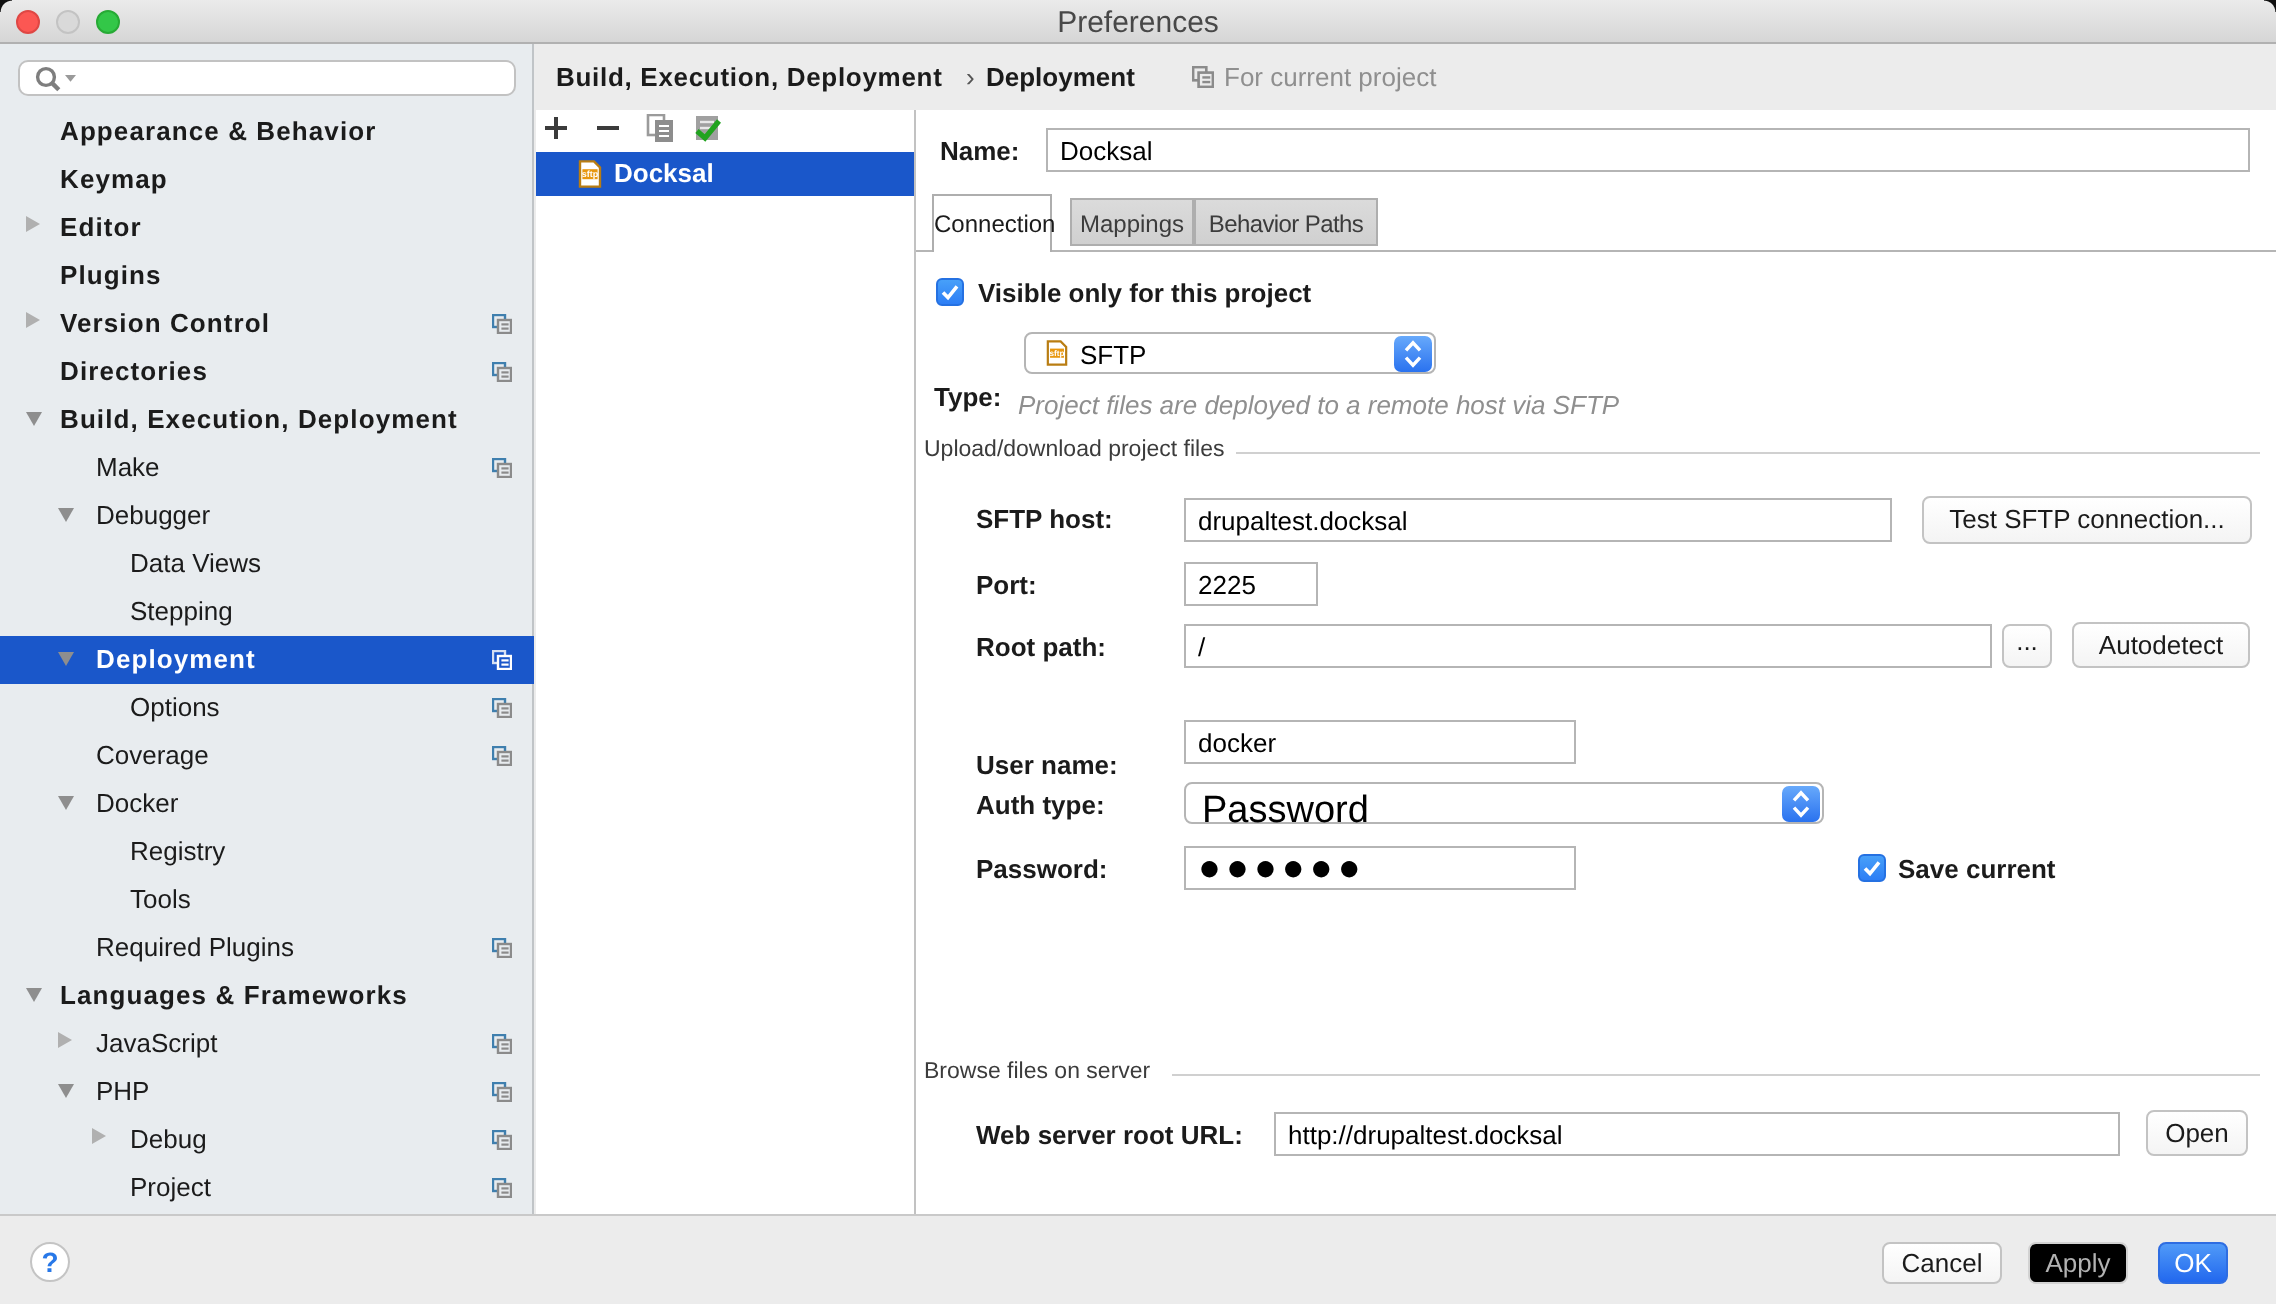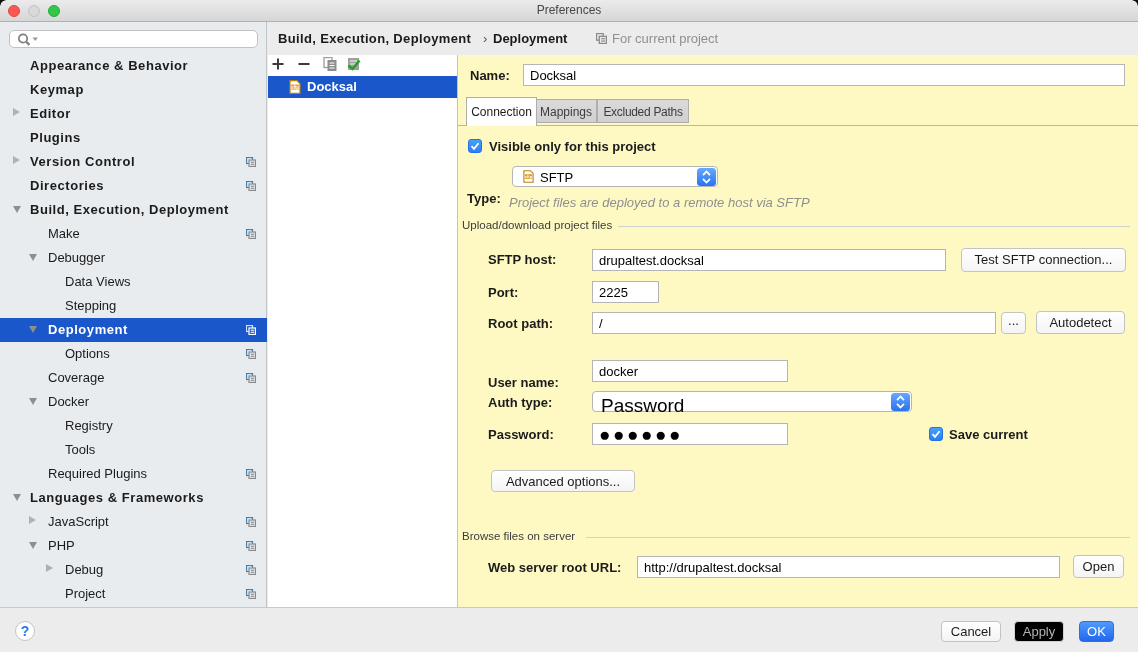--- a/index.html
+++ b/index.html
@@ -3,21 +3,21 @@
 <meta charset="utf-8">
 <style>
 * { margin:0; padding:0; box-sizing:border-box; }
 html,body { width:1138px; height:652px; overflow:hidden; }
 body { font-family:"Liberation Sans", sans-serif; position:relative; background:#ececec; }
 
 
 #titlebar { position:absolute; left:0; top:0; width:1138px; height:22px;
   background:linear-gradient(#ebebeb,#d6d6d6); border-bottom:1px solid #b1b1b1; }
 #titlebar .title { position:absolute; left:0; right:0; top:3px; text-align:center;
-  font-size:12px; color:#484848; }
+  font-size:15px; color:#484848; }
 .tl { position:absolute; top:5px; width:12px; height:12px; border-radius:50%; }
 #tl-r { left:8px;  background:#fc5753; border:1px solid #df4744; }
 #tl-y { left:28px; background:#d9d9d9; border:1px solid #c3c3c3; }
 #tl-g { left:48px; background:#33c748; border:1px solid #27aa35; }
 
 
 #sidebar { position:absolute; left:0; top:22px; width:267px; height:585px;
   background:#e8ecef; border-right:1px solid #c0c4c7; }
 #search { position:absolute; left:9px; top:8px; width:249px; height:18px;
   background:#fff; border:1px solid #c2c2c2; border-radius:5px; }
@@ -36,39 +36,39 @@
 #crumbs { position:absolute; left:268px; top:22px; width:870px; height:33px; background:#ececec; }
 #crumbs .t { position:absolute; top:9px; font-size:13px; white-space:nowrap; }
 
 
 #listpanel { position:absolute; left:268px; top:55px; width:190px; height:552px;
   background:#ffffff; border-right:1px solid #c2c2c2; }
 #lp-sel { position:absolute; left:0; top:21px; width:189px; height:22px; background:#1a57ca; }
 #lp-sel .lbl { position:absolute; left:39px; top:3px; color:#fff; font-weight:bold; font-size:13px; }
 
 
-#form { position:absolute; left:458px; top:55px; width:680px; height:552px; background:#fef9c3; font-size:13px; }
+#form { position:absolute; left:458px; top:55px; width:680px; height:552px; background:#ffffff; font-size:13px; }
 .flabel { position:absolute; font-weight:bold; color:#1b1b1b; white-space:nowrap; }
 .tfield { position:absolute; background:#fff; border:1px solid #b5b5b5; font-size:13px; color:#000;
   padding:3px 0 0 6px; white-space:nowrap; overflow:hidden; }
 .btn { position:absolute; background:linear-gradient(#ffffff,#f4f4f4); border:1px solid #c3c3c3;
   border-radius:4px; font-size:13px; color:#1b1b1b; text-align:center; }
 .combo { position:absolute; background:#fff; border:1px solid #b5b5b5; border-radius:4px; }
 .stepper { position:absolute; right:1px; top:1px; width:19px; height:18px; border-radius:3.5px;
   background:linear-gradient(#67a9fb,#2a72ef); }
 .cb { position:absolute; width:14px; height:14px; border-radius:3px;
   background:linear-gradient(#47a0f9,#2d7ef5); border:1px solid #2571e2; }
 .sect { position:absolute; font-size:11.5px; color:#3c3c3c; white-space:nowrap; }
 .sline { position:absolute; height:1px; background:#d0d0d0; }
 .gray { color:#8f8f8f;font-style:italic; }
 
 
 .tab { position:absolute; top:44px; height:24px; font-size:12px; text-align:center; white-space:nowrap;
   border:1px solid #aeaeae; background:linear-gradient(#dbdbdb,#d0d0d0); color:#3c3c3c; padding-top:5px; }
-#tab1 { left:8px; width:71px; background:#fff; top:42px; height:29px; padding-top:7px; color:#1b1b1b; border-bottom:none; z-index:2; }
+#tab1 { left:8px; width:60px; background:#fff; top:42px; height:29px; padding-top:7px; color:#1b1b1b; border-bottom:none; z-index:2; }
 #tabline { position:absolute; left:0; top:70px; width:680px; height:1px; background:#b5b5b5; }
 
 
 #bottombar { position:absolute; left:0; top:607px; width:1138px; height:45px;
   background:#ececec; border-top:1px solid #c9c9c9; }
 #help { position:absolute; left:15px; top:13px; width:20px; height:20px; border-radius:50%;
   background:#fff; border:1px solid #c4c4c4; color:#2878e8; font-size:14px; font-weight:bold;
   text-align:center; line-height:19px; }
 #ok { background:linear-gradient(#509af8,#2268ee); border:1px solid #2e6de2; color:#fff; }
 #apply { color:#b2b2b2; background:#000000; border:1px solid #d2d2d2; }
@@ -277,21 +277,21 @@
     <span class="lbl">Docksal</span>
   </div>
 </div>
 
 <div id="form">
   <span class="flabel" style="left:12px; top:13px;">Name:</span>
   <div class="tfield" style="left:65px; top:9px; width:602px; height:22px;">Docksal</div>
 
   <div class="tab" id="tab1">Connection</div>
   <div class="tab" style="left:77px; width:62px;">Mappings</div>
-  <div class="tab" style="left:139px; width:92px; letter-spacing:-0.3px;">Excluded Paths</div>
+  <div class="tab" style="left:139px; width:92px; letter-spacing:-0.3px;">Behavior Paths</div>
   <div id="tabline"></div>
 
   <div class="cb" style="left:10px; top:84px;">
       <svg width="12" height="12" viewBox="0 0 12 12" style="position:absolute;left:0;top:0">
         <path d="M2.5 6.2 L5 8.8 L9.5 3.2" fill="none" stroke="#fff" stroke-width="1.8"></path>
       </svg>
     </div>
   <span class="flabel" style="left:31px; top:84px;">Visible only for this project</span>
 
   <span class="flabel" style="left:9px; top:114px;margin-top:22px;">Type:</span>
@@ -338,21 +338,20 @@
 
   <span class="flabel" style="left:30px; top:372px;">Password:</span>
   <div class="tfield" style="left:134px; top:368px; width:196px; height:22px; font-size:19px; letter-spacing:2.5px; padding-top:0px;">●●●●●●</div>
   <div class="cb" style="left:471px; top:372px;">
       <svg width="12" height="12" viewBox="0 0 12 12" style="position:absolute;left:0;top:0">
         <path d="M2.5 6.2 L5 8.8 L9.5 3.2" fill="none" stroke="#fff" stroke-width="1.8"></path>
       </svg>
     </div>
   <span class="flabel" style="left:491px; top:372px;">Save current</span>
 
-  <div class="btn" style="left:33px; top:415px; width:144px; height:22px; padding-top:3px;">Advanced options...</div>
 
   <span class="sect" style="left:4px; top:475px;">Browse files on server</span>
   <div class="sline" style="left:128px; top:482px; width:544px;"></div>
 
   <span class="flabel" style="left:30px; top:505px;">Web server root URL:</span>
   <div class="tfield" style="left:179px; top:501px; width:423px; height:22px;">http://drupaltest.docksal</div>
   <div class="btn" style="left:615px; top:500px; width:51px; height:23px; padding-top:3px;">Open</div>
 </div>
 
 <div id="bottombar">

